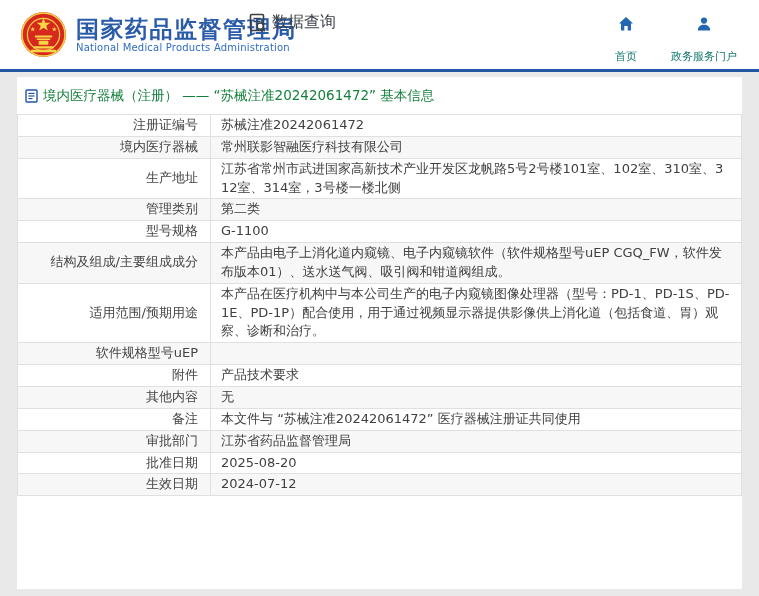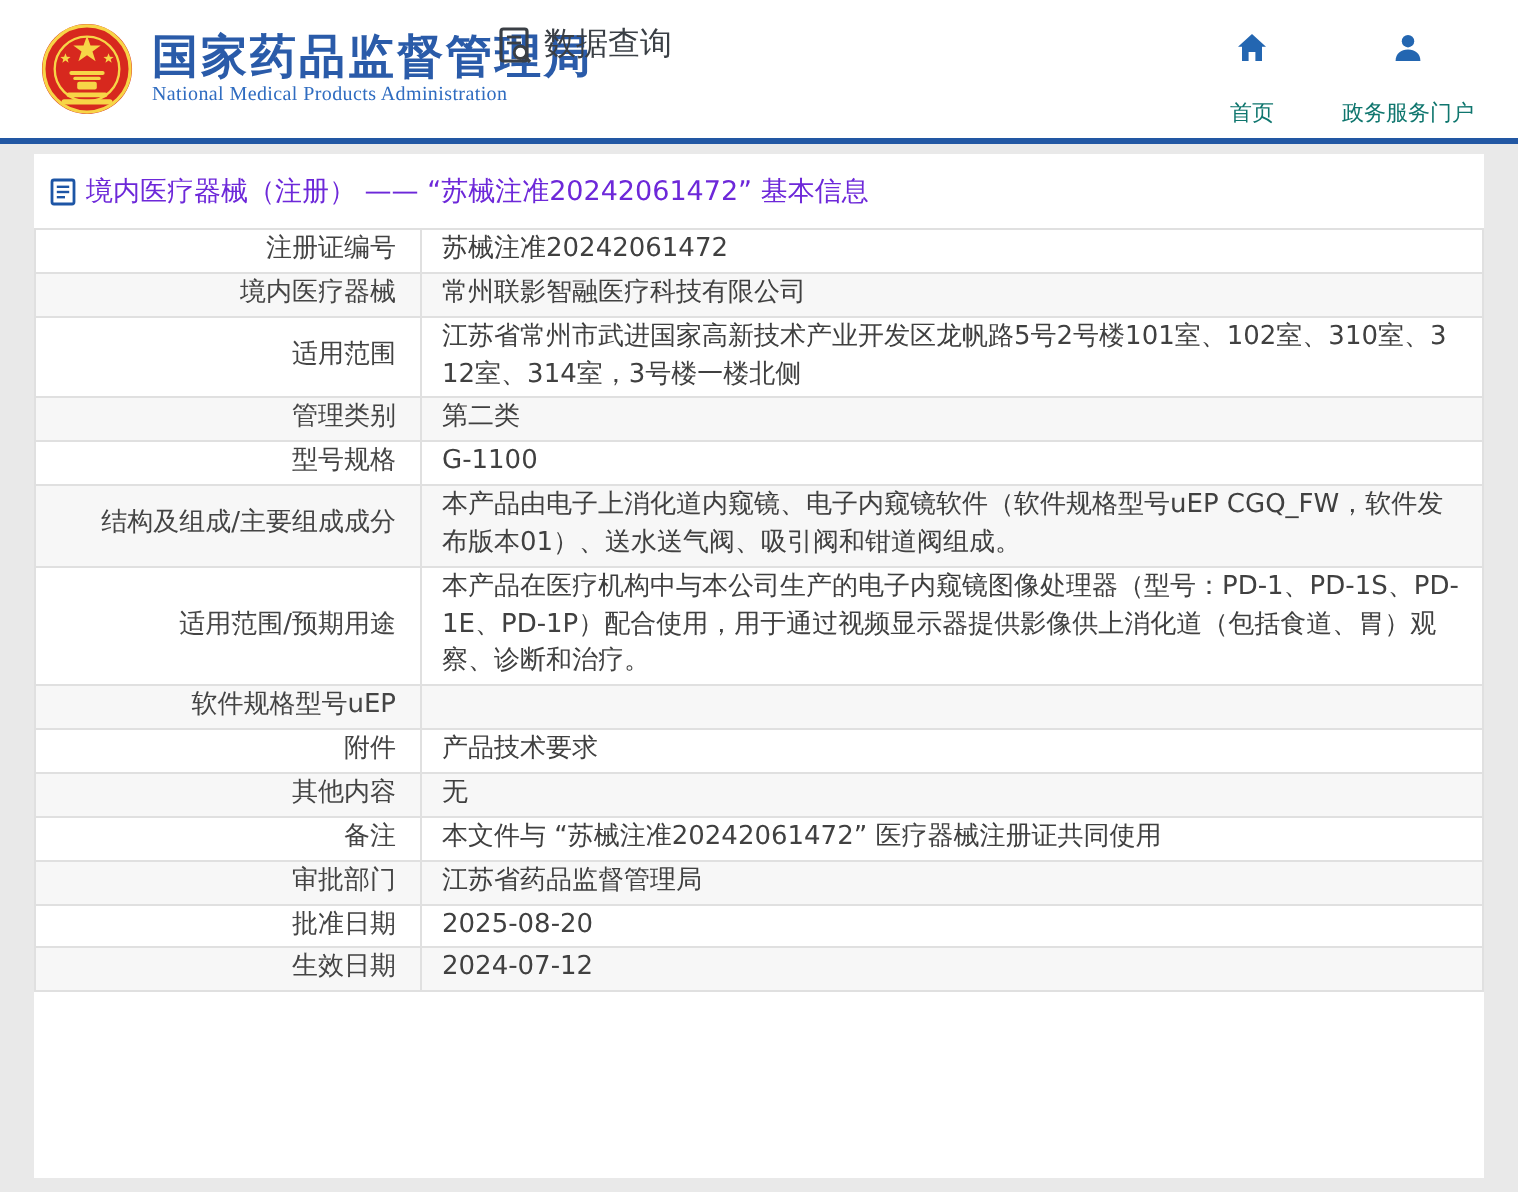--- a/index.html
+++ b/index.html
@@ -21,21 +21,21 @@
     position:absolute; left:20px; top:11px;
     display:flex; align-items:center; gap:9px;
     cursor:pointer;
   }
   .emblem { width:47px; height:47px; flex:0 0 auto; }
   .logo-text .cn {
     font-size:23px; font-weight:bold; color:#2a5ba9; letter-spacing:1.5px;
     line-height:1.15; white-space:nowrap;
   }
   .logo-text .en {
-    font-size:10px; color:#2f6cc0; letter-spacing:.2px; white-space:nowrap;font-family:Liberation Serif, serif;
+    font-size:10px; color:#2f6cc0; letter-spacing:.2px; white-space:nowrap;
   }
   .data-query {
     position:absolute; left:248px; top:12px;
     display:flex; align-items:center; gap:4px;
     font-size:16px; color:#3a3f45; cursor:pointer;
   }
   .data-query svg { width:20px; height:20px; }
   .top-nav {
     position:absolute; right:22px; top:16px;
     display:flex; gap:34px;
@@ -49,21 +49,21 @@
   .panel {
     width:725px;
     margin:5px auto 0 auto;
     background:#ffffff;
     min-height:512px;
     padding:0 0 6px 0;
   }
   .breadcrumb {
     display:flex; align-items:center; gap:5px;
     padding:10px 8px 9px 8px;
-    font-size:13.5px; color:#6d28d9;
+    font-size:13.5px; color:#15803d;
     white-space:nowrap; overflow:hidden;
   }
   .breadcrumb svg { width:13px; height:14px; flex:0 0 auto; }
   
   table.detail {
     width:100%;
     border-collapse:collapse;
     font-size:13px;
     table-layout:fixed;
   }
@@ -152,21 +152,21 @@
     <tbody>
       <tr>
         <td class="lbl">注册证编号</td>
         <td>苏械注准20242061472</td>
       </tr>
       <tr>
         <td class="lbl">境内医疗器械</td>
         <td>常州联影智融医疗科技有限公司</td>
       </tr>
       <tr>
-        <td class="lbl">适用范围</td>
+        <td class="lbl">生产地址</td>
         <td>江苏省常州市武进国家高新技术产业开发区龙帆路5号2号楼101室、102室、310室、312室、314室，3号楼一楼北侧</td>
       </tr>
       <tr>
         <td class="lbl">管理类别</td>
         <td>第二类</td>
       </tr>
       <tr>
         <td class="lbl">型号规格</td>
         <td>G-1100</td>
       </tr>

